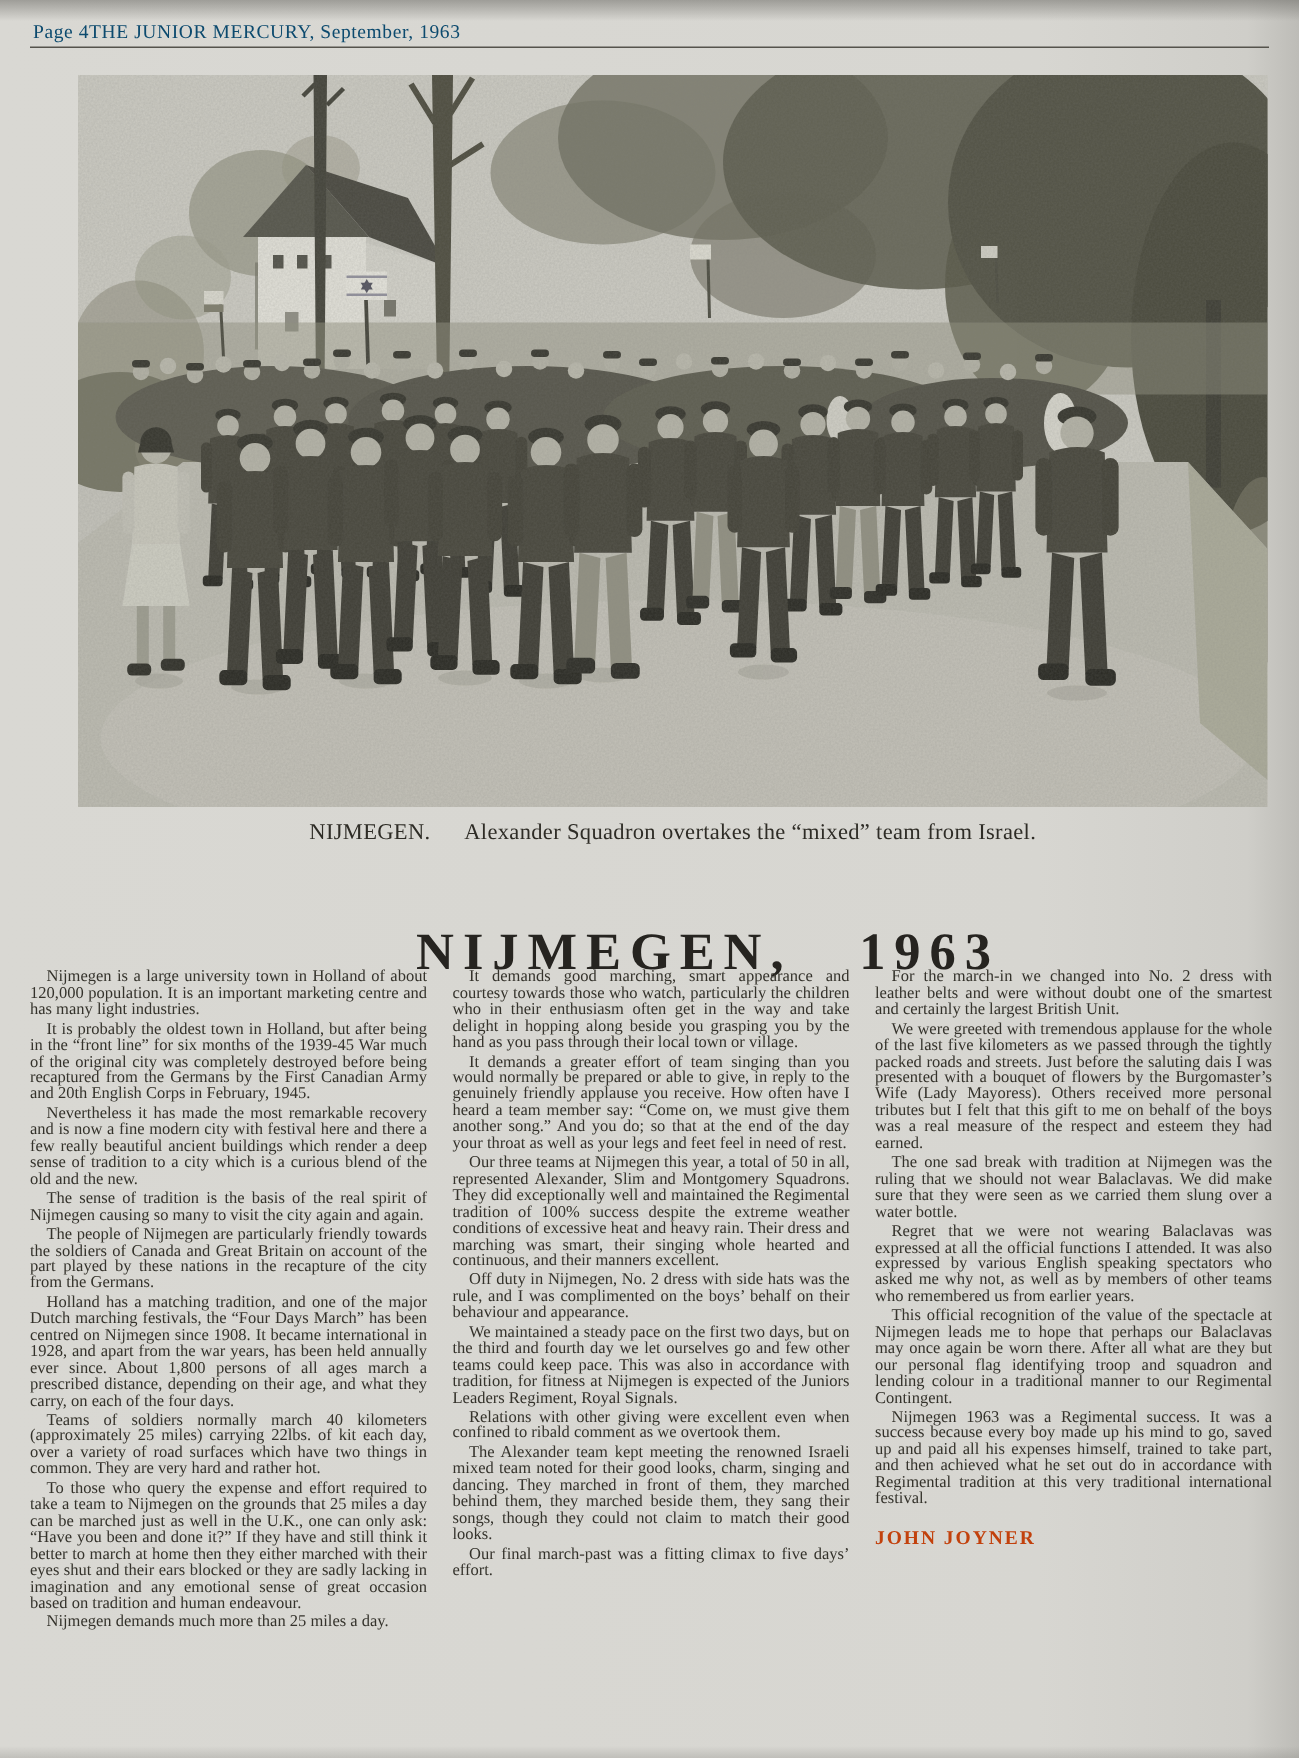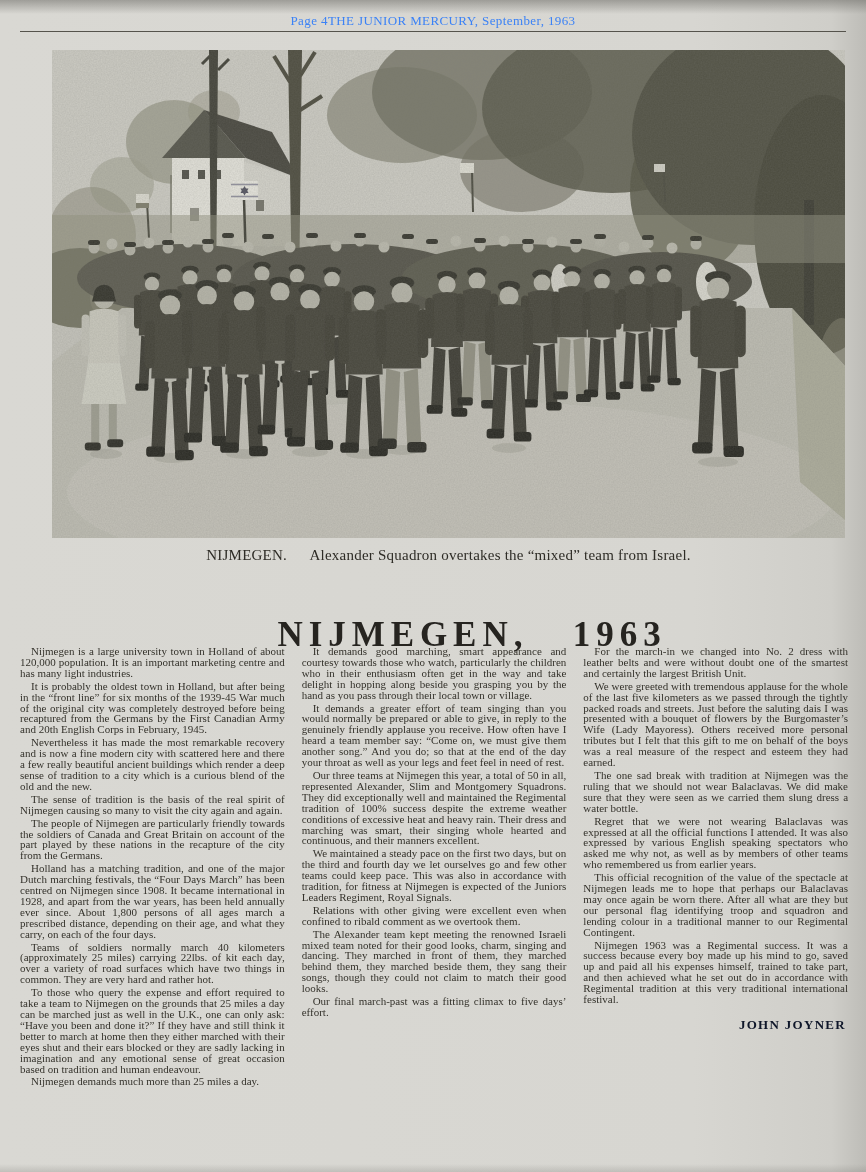--- a/index.html
+++ b/index.html
@@ -9,22 +9,22 @@
     background:linear-gradient(90deg,#d9d8d3 0%,#d7d6d1 80%,#cfcec9 96%,#bdbcb7 100%);
     position:relative;overflow:hidden;
     color:#2f2d27;
   }
   .scan-top{position:absolute;top:0;left:0;width:866px;height:14px;
     background:linear-gradient(180deg,rgba(110,109,104,.55),rgba(110,109,104,0));}
   .scan-bottom{position:absolute;bottom:0;left:0;width:866px;height:8px;
     background:linear-gradient(0deg,rgba(120,119,114,.25),rgba(120,119,114,0));}
   .header-row{
     position:absolute;top:13px;left:22px;right:22px;
-    display:flex;justify-content:center;align-items:baseline;
-    font-size:13px;letter-spacing:.03em;color:#3b82f6;
+    display:flex;justify-content:flex-start;align-items:baseline;
+    font-size:13px;letter-spacing:.03em;color:#0c4a6e;
   }
   .header-rule{position:absolute;top:31px;left:20px;right:20px;height:0;
     border-top:1.6px solid #55534c;}
   .photo-wrap{position:absolute;left:52px;top:50px;width:793px;height:488px;}
   .photo-wrap svg{display:block;width:793px;height:488px;}
   .caption{
     position:absolute;top:547px;left:52px;width:793px;
     text-align:center;font-size:15px;color:#2e2c26;letter-spacing:.015em;
   }
   .caption .lead{margin-right:1.5em;margin-top:40px;}
@@ -39,22 +39,22 @@
     display:flex;gap:17px;
   }
   .col{flex:1;min-width:0;}
   .col p{
     margin:0 0 2px 0;
     font-size:11px;line-height:10.9px;
     text-align:justify;text-indent:11px;
     color:#34322b;
   }
   .byline{
-    margin-top:12px;text-align:right;font-weight:700;
-    font-size:13px;letter-spacing:.1em;color:#0f172a;padding-right:2px;
+    margin-top:12px;text-align:left;font-weight:700;
+    font-size:13px;letter-spacing:.1em;color:#c2410c;padding-right:2px;
   }
 </style>
 </head>
 <body>
 
 <div class="scan-top"></div>
 <div class="scan-bottom"></div>
 
 <div class="header-row">
   <span>Page 4</span>
@@ -273,39 +273,40 @@
 <div class="caption">
   <span class="lead">NIJMEGEN.</span><span>Alexander Squadron overtakes the “mixed” team from Israel.</span>
 </div>
 
 <h1 class="headline">NIJMEGEN, 1963</h1>
 
 <div class="columns">
   <div class="col">
     <p>Nijmegen is a large university town in Holland of about 120,000 population.  It is an important marketing centre and has many light industries.</p>
     <p>It is probably the oldest town in Holland, but after being in the “front line” for six months of the 1939-45 War much of the original city was completely destroyed before being recaptured from the Germans by the First Canadian Army and 20th English Corps in February, 1945.</p>
-    <p>Nevertheless it has made the most remarkable recovery and is now a fine modern city with scattered here and there a few really beautiful ancient buildings which render a deep sense of tradition to a city which is a curious blend of the old and the new.</p>
+    <p>Nevertheless it has made the most remarkable recovery and is now a fine modern city with festival here and there a few really beautiful ancient buildings which render a deep sense of tradition to a city which is a curious blend of the old and the new.</p>
     <p>The sense of tradition is the basis of the real spirit of Nijmegen causing so many to visit the city again and again.</p>
     <p>The people of Nijmegen are particularly friendly towards the soldiers of Canada and Great Britain on account of the part played by these nations in the recapture of the city from the Germans.</p>
     <p>Holland has a matching tradition, and one of the major Dutch marching festivals, the “Four Days March” has been centred on Nijmegen since 1908.  It became international in 1928, and apart from the war years, has been held annually ever since.  About 1,800 persons of all ages march a prescribed distance, depending on their age, and what they carry, on each of the four days.</p>
     <p>Teams of soldiers normally march 40 kilometers (approximately 25 miles) carrying 22lbs. of kit each day, over a variety of road surfaces which have two things in common.  They are very hard and rather hot.</p>
     <p>To those who query the expense and effort required to take a team to Nijmegen on the grounds that 25 miles a day can be marched just as well in the U.K., one can only ask: “Have you been and done it?”  If they have and still think it better to march at home then they either marched with their eyes shut and their ears blocked or they are sadly lacking in imagination and any emotional sense of great occasion based on tradition and human endeavour.</p>
     <p>Nijmegen demands much more than 25 miles a day.</p>
   </div>
   <div class="col">
     <p>It demands good marching, smart appearance and courtesy towards those who watch, particularly the children who in their enthusiasm often get in the way and take delight in hopping along beside you grasping you by the hand as you pass through their local town or village.</p>
     <p>It demands a greater effort of team singing than you would normally be prepared or able to give, in reply to the genuinely friendly applause you receive.  How often have I heard a team member say: “Come on, we must give them another song.”  And you do; so that at the end of the day your throat as well as your legs and feet feel in need of rest.</p>
     <p>Our three teams at Nijmegen this year, a total of 50 in all, represented Alexander, Slim and Montgomery Squadrons.  They did exceptionally well and maintained the Regimental tradition of 100% success despite the extreme weather conditions of excessive heat and heavy rain.  Their dress and marching was smart, their singing whole hearted and continuous, and their manners excellent.</p>
+    <p>Off duty in Nijmegen, No. 2 dress with side hats was the rule, and I was complimented on the boys’ behalf on their behaviour and appearance.</p>
     <p>We maintained a steady pace on the first two days, but on the third and fourth day we let ourselves go and few other teams could keep pace.  This was also in accordance with tradition, for fitness at Nijmegen is expected of the Juniors Leaders Regiment, Royal Signals.</p>
     <p>Relations with other giving were excellent even when confined to ribald comment as we overtook them.</p>
     <p>The Alexander team kept meeting the renowned Israeli mixed team noted for their good looks, charm, singing and dancing.  They marched in front of them, they marched behind them, they marched beside them, they sang their songs, though they could not claim to match their good looks.</p>
     <p>Our final march-past was a fitting climax to five days’ effort.</p>
   </div>
   <div class="col">
     <p>For the march-in we changed into No. 2 dress with leather belts and were without doubt one of the smartest and certainly the largest British Unit.</p>
     <p>We were greeted with tremendous applause for the whole of the last five kilometers as we passed through the tightly packed roads and streets.  Just before the saluting dais I was presented with a bouquet of flowers by the Burgomaster’s Wife (Lady Mayoress).  Others received more personal tributes but I felt that this gift to me on behalf of the boys was a real measure of the respect and esteem they had earned.</p>
-    <p>The one sad break with tradition at Nijmegen was the ruling that we should not wear Balaclavas.  We did make sure that they were seen as we carried them slung dress a water bottle.</p>
+    <p>The one sad break with tradition at Nijmegen was the ruling that we should not wear Balaclavas.  We did make sure that they were seen as we carried them slung over a water bottle.</p>
     <p>Regret that we were not wearing Balaclavas was expressed at all the official functions I attended.  It was also expressed by various English speaking spectators who asked me why not, as well as by members of other teams who remembered us from earlier years.</p>
     <p>This official recognition of the value of the spectacle at Nijmegen leads me to hope that perhaps our Balaclavas may once again be worn there.  After all what are they but our personal flag identifying troop and squadron and lending colour in a traditional manner to our Regimental Contingent.</p>
     <p>Nijmegen 1963 was a Regimental success.  It was a success because every boy made up his mind to go, saved up and paid all his expenses himself, trained to take part, and then achieved what he set out do in accordance with Regimental tradition at this very traditional international festival.</p>
     <div class="byline">JOHN JOYNER</div>
   </div>
 </div>
 
 </body></html>

